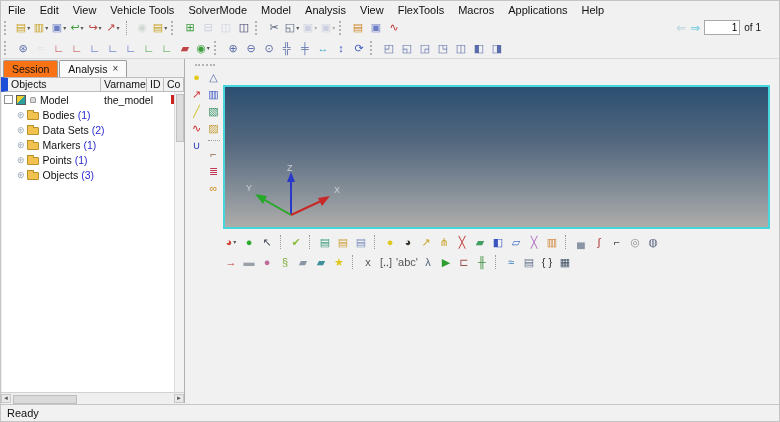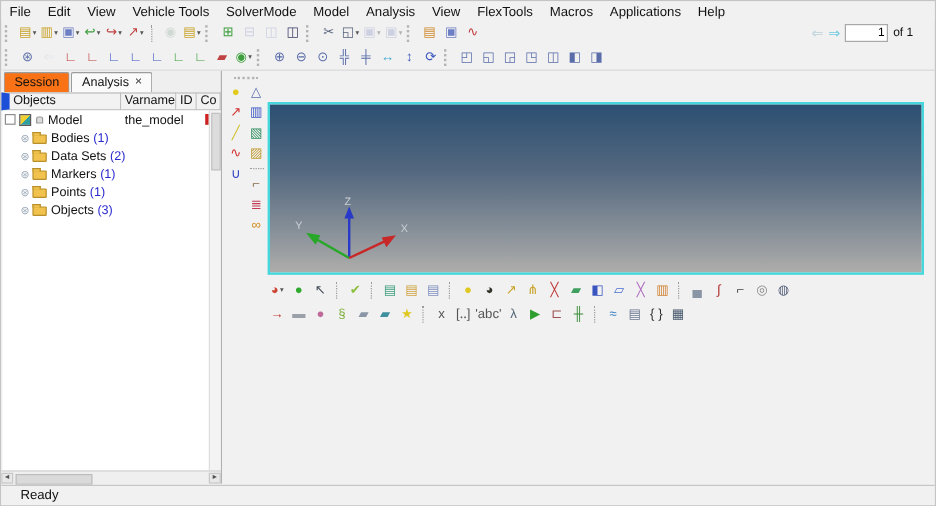--- a/index.html
+++ b/index.html
@@ -64,21 +64,21 @@
   
   #viewport{position:absolute;top:84px;left:222px;width:547px;height:144px;box-sizing:border-box;border:2px solid #45d7dc;background:linear-gradient(180deg,#2c4f72 0%,#54687f 40%,#8b939b 78%,#aeadaa 100%);}
   #triad{position:absolute;left:18px;bottom:2px;}
   #triad text{font-family:"Liberation Sans",sans-serif;font-size:9px;fill:#c9ced3;}
 
   
   #toolbarA{position:absolute;top:231px;left:221px;height:20px;}
   #toolbarB{position:absolute;top:251px;left:221px;height:20px;}
 
   
-  #statusbar{position:absolute;left:0;right:0;bottom:0;height:17px;background:#f1f1f1;border-top:1px solid #c6c6c6;display:flex;align-items:center;padding-left:16px;box-sizing:border-box;font-size:11px;}
+  #statusbar{position:absolute;left:0;right:0;bottom:0;height:17px;background:#f1f1f1;border-top:1px solid #c6c6c6;display:flex;align-items:center;padding-left:6px;box-sizing:border-box;font-size:11px;}
 </style>
 </head>
 <body>
 
 <div id="window">
 
   <div id="menubar">
       <span class="menu-item">File</span>
       <span class="menu-item">Edit</span>
       <span class="menu-item">View</span>

